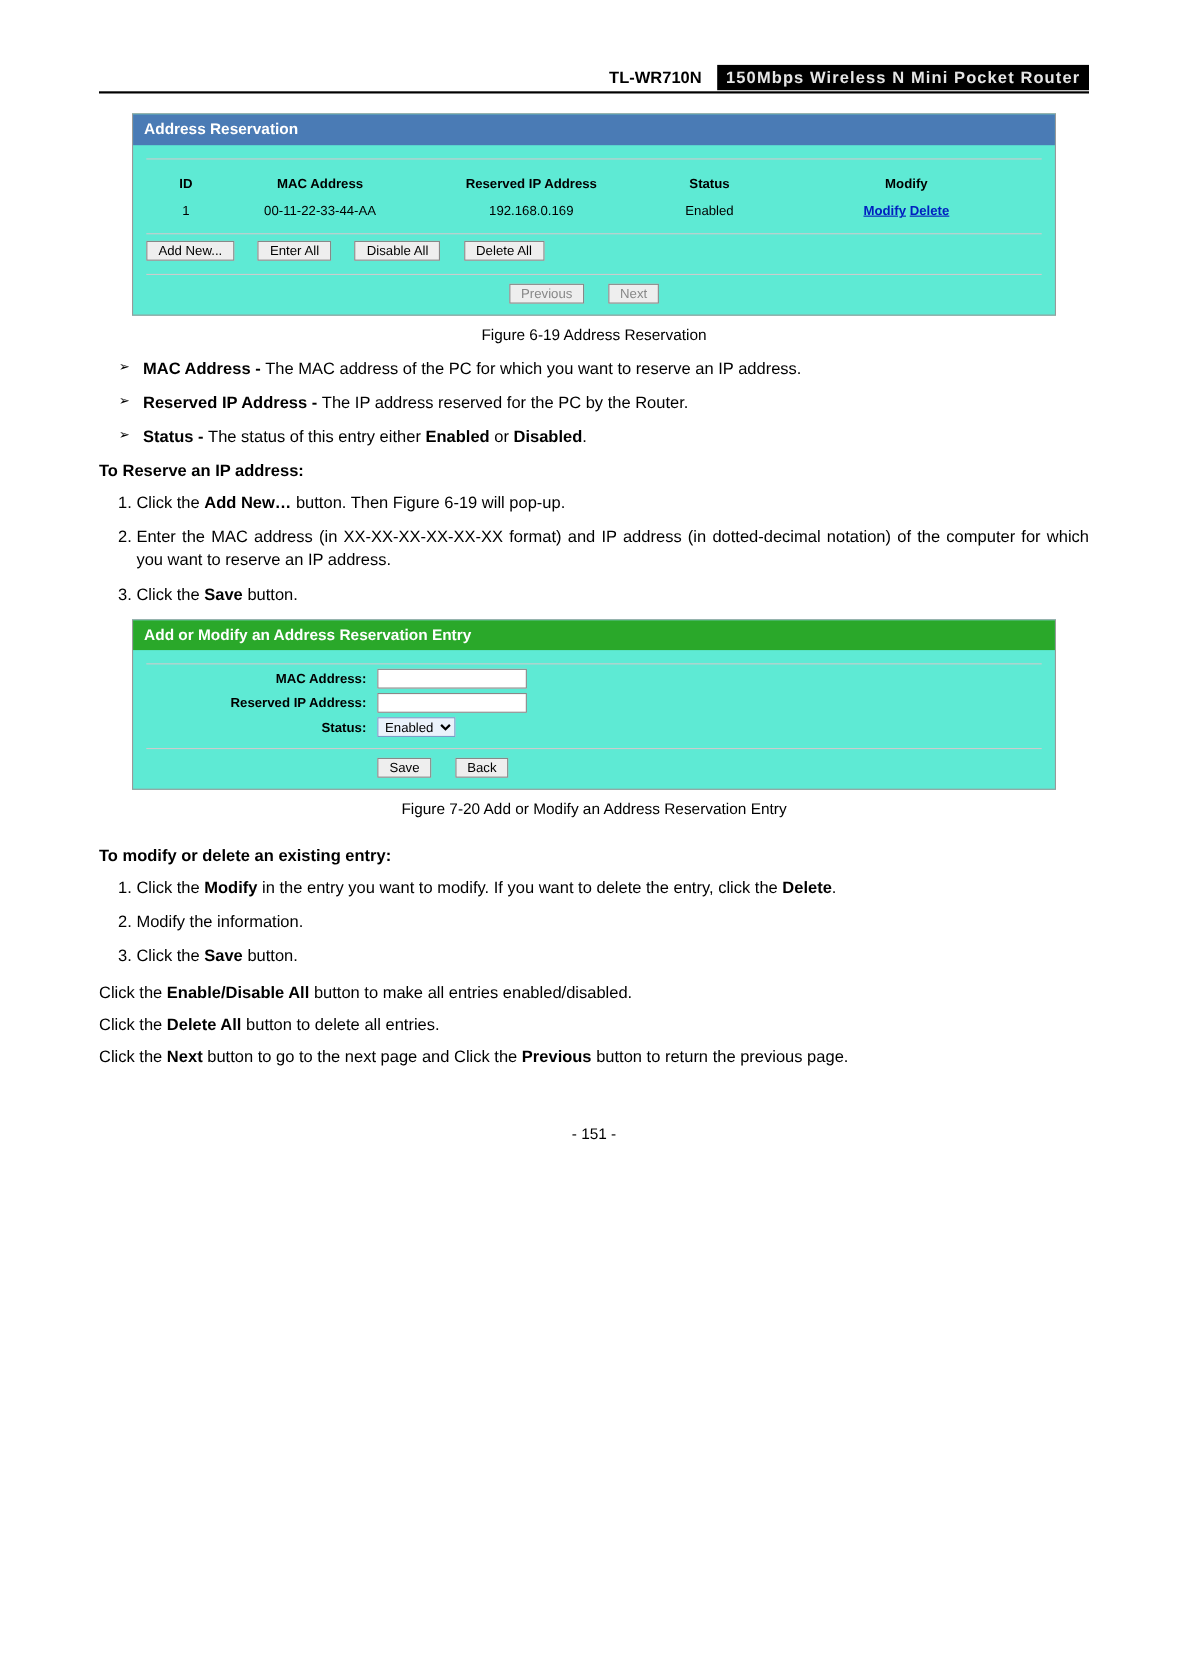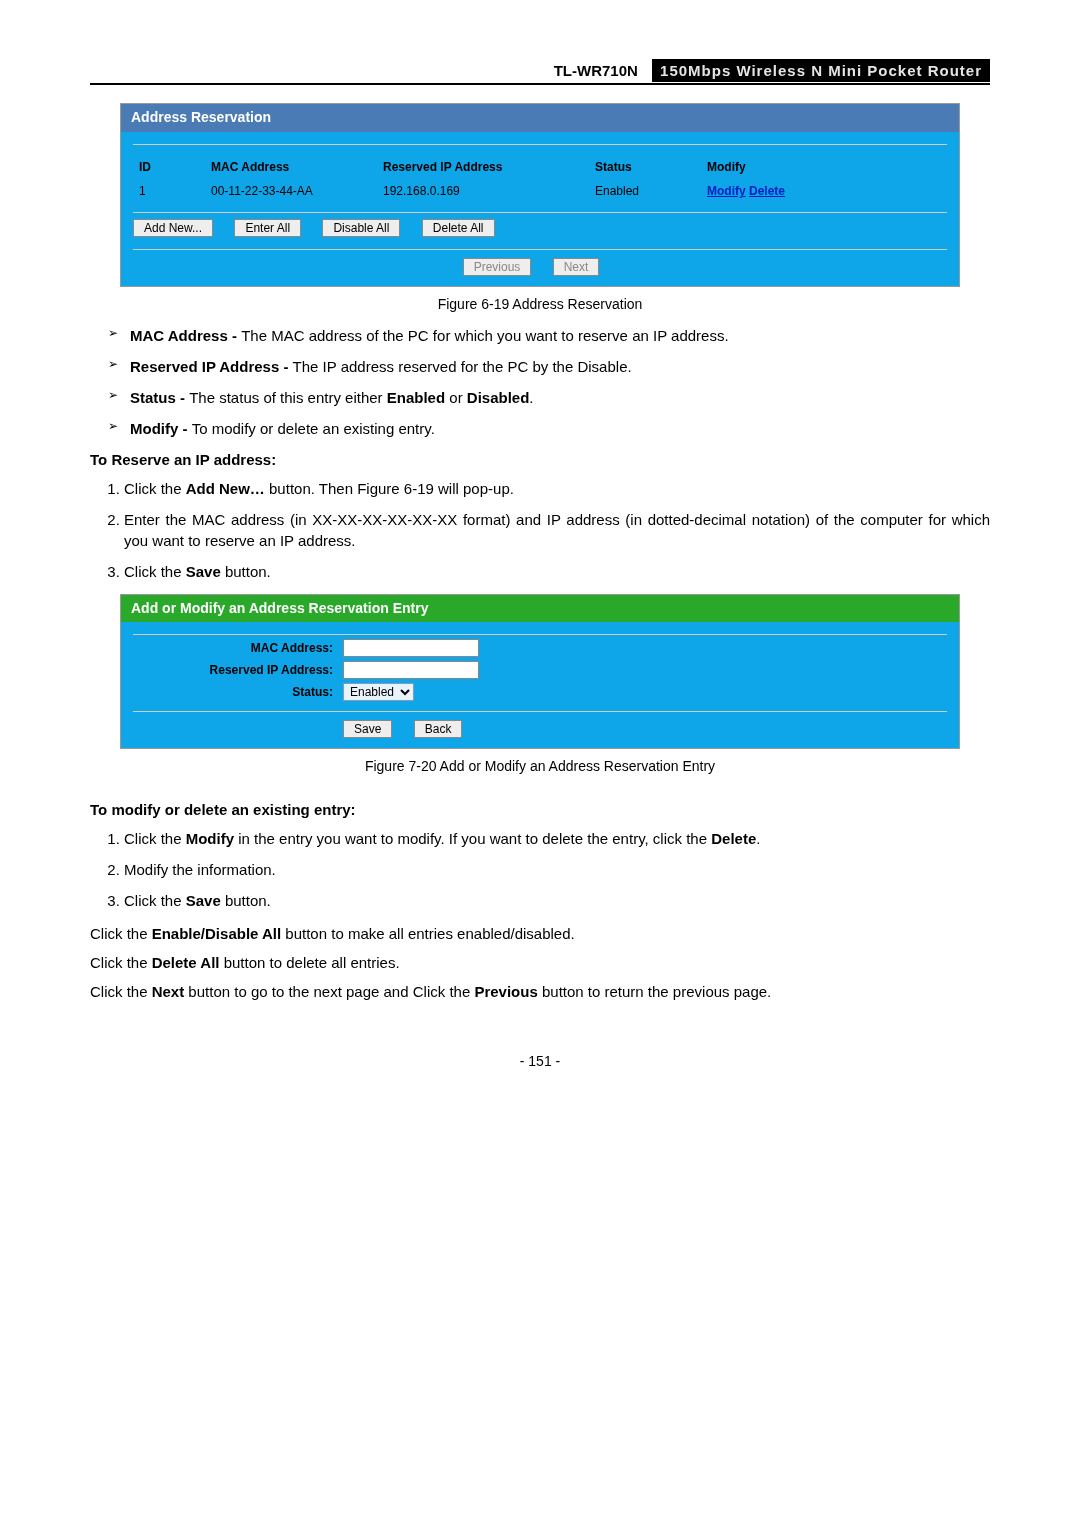--- a/index.html
+++ b/index.html
@@ -24,21 +24,21 @@
   }
   .header-title {
     background: #000;
     color: #e5e5e5;
     padding: 3px 8px;
     margin-left: 4px;
     letter-spacing: 1px;
   }
   .panel {
     border: 1px solid #999;
-    background: #0ea5e9;
+    background: #5eead4;
     margin: 0 30px;
   }
   .panel-title {
     background: #4a7bb5;
     color: #fff;
     font-weight: bold;
     padding: 4px 10px;
     font-size: 14px;
   }
   .panel-title.green {
@@ -49,21 +49,21 @@
     font-size: 12px;
   }
   table.res {
     width: 100%;
     border-collapse: collapse;
     font-size: 12px;
     margin-top: 10px;
     margin-bottom: 8px;
   }
   table.res th, table.res td {
-    text-align: left;
+    text-align: center;
     padding: 4px 6px;
   }
   table.res th { font-weight: bold; }
   .hr-thin { border-top: 1px solid #ccc; margin: 4px 0; }
   .btnbar { margin-top: 6px; }
   .btn {
     font-family: Arial, sans-serif;
     font-size: 12px;
     background: #eee;
     border: 1px solid #888;
@@ -189,27 +189,24 @@
     </div>
   </div>
 </div>
 <div class="caption">Figure 6-19    Address Reservation</div>
 
 <ul class="bullets">
   <li>
     <b>MAC Address - </b><span>The MAC address of the PC for which you want to reserve an IP address.</span>
   </li>
   <li>
-    <b>Reserved IP Address - </b><span>The IP address reserved for the PC by the Disable.</span>
+    <b>Reserved IP Address - </b><span>The IP address reserved for the PC by the Router.</span>
   </li>
   <li>
     <b>Status - </b><span>The status of this entry either </span><b>Enabled</b><span> or </span><b>Disabled</b><span>.</span>
-  </li>
-  <li>
-    <b>Modify - </b><span>To modify or delete an existing entry.</span>
   </li>
 </ul>
 
 <div class="para"><b>To Reserve an IP address:</b></div>
 <ol class="steps">
   <li>
     <span>Click the </span><b>Add New…</b><span> button. Then Figure 6-19 will pop-up.</span>
   </li>
   <li>Enter the MAC address (in XX-XX-XX-XX-XX-XX format) and IP address (in dotted-decimal notation) of the computer for which you want to reserve an IP address.</li>
   <li>

